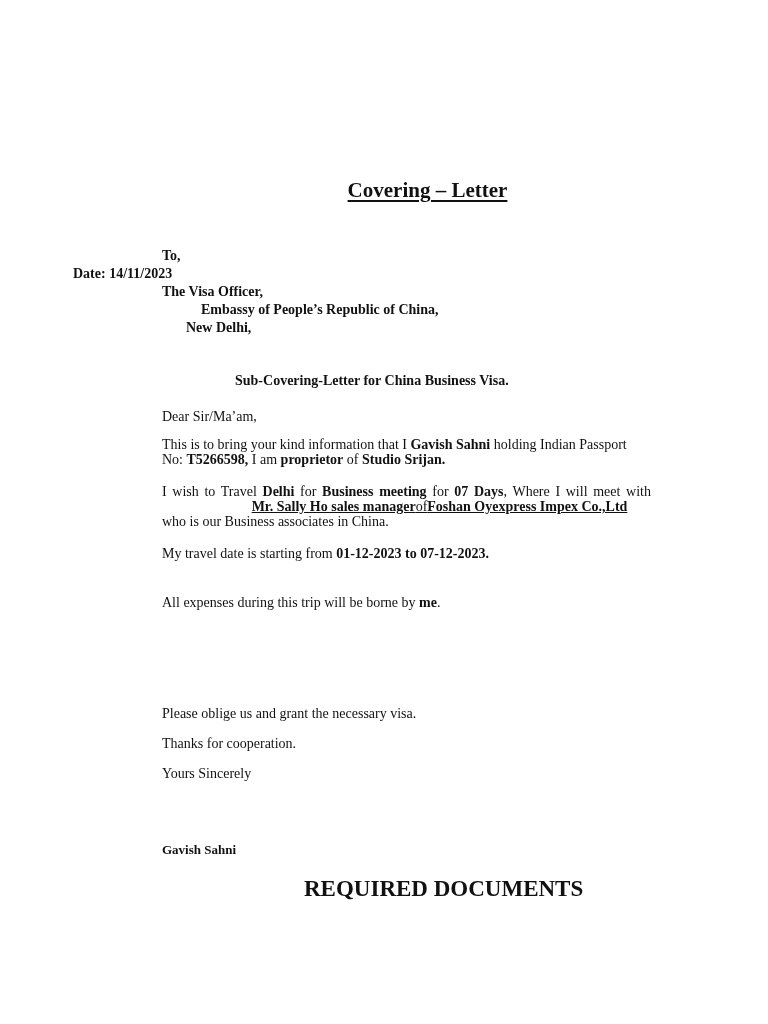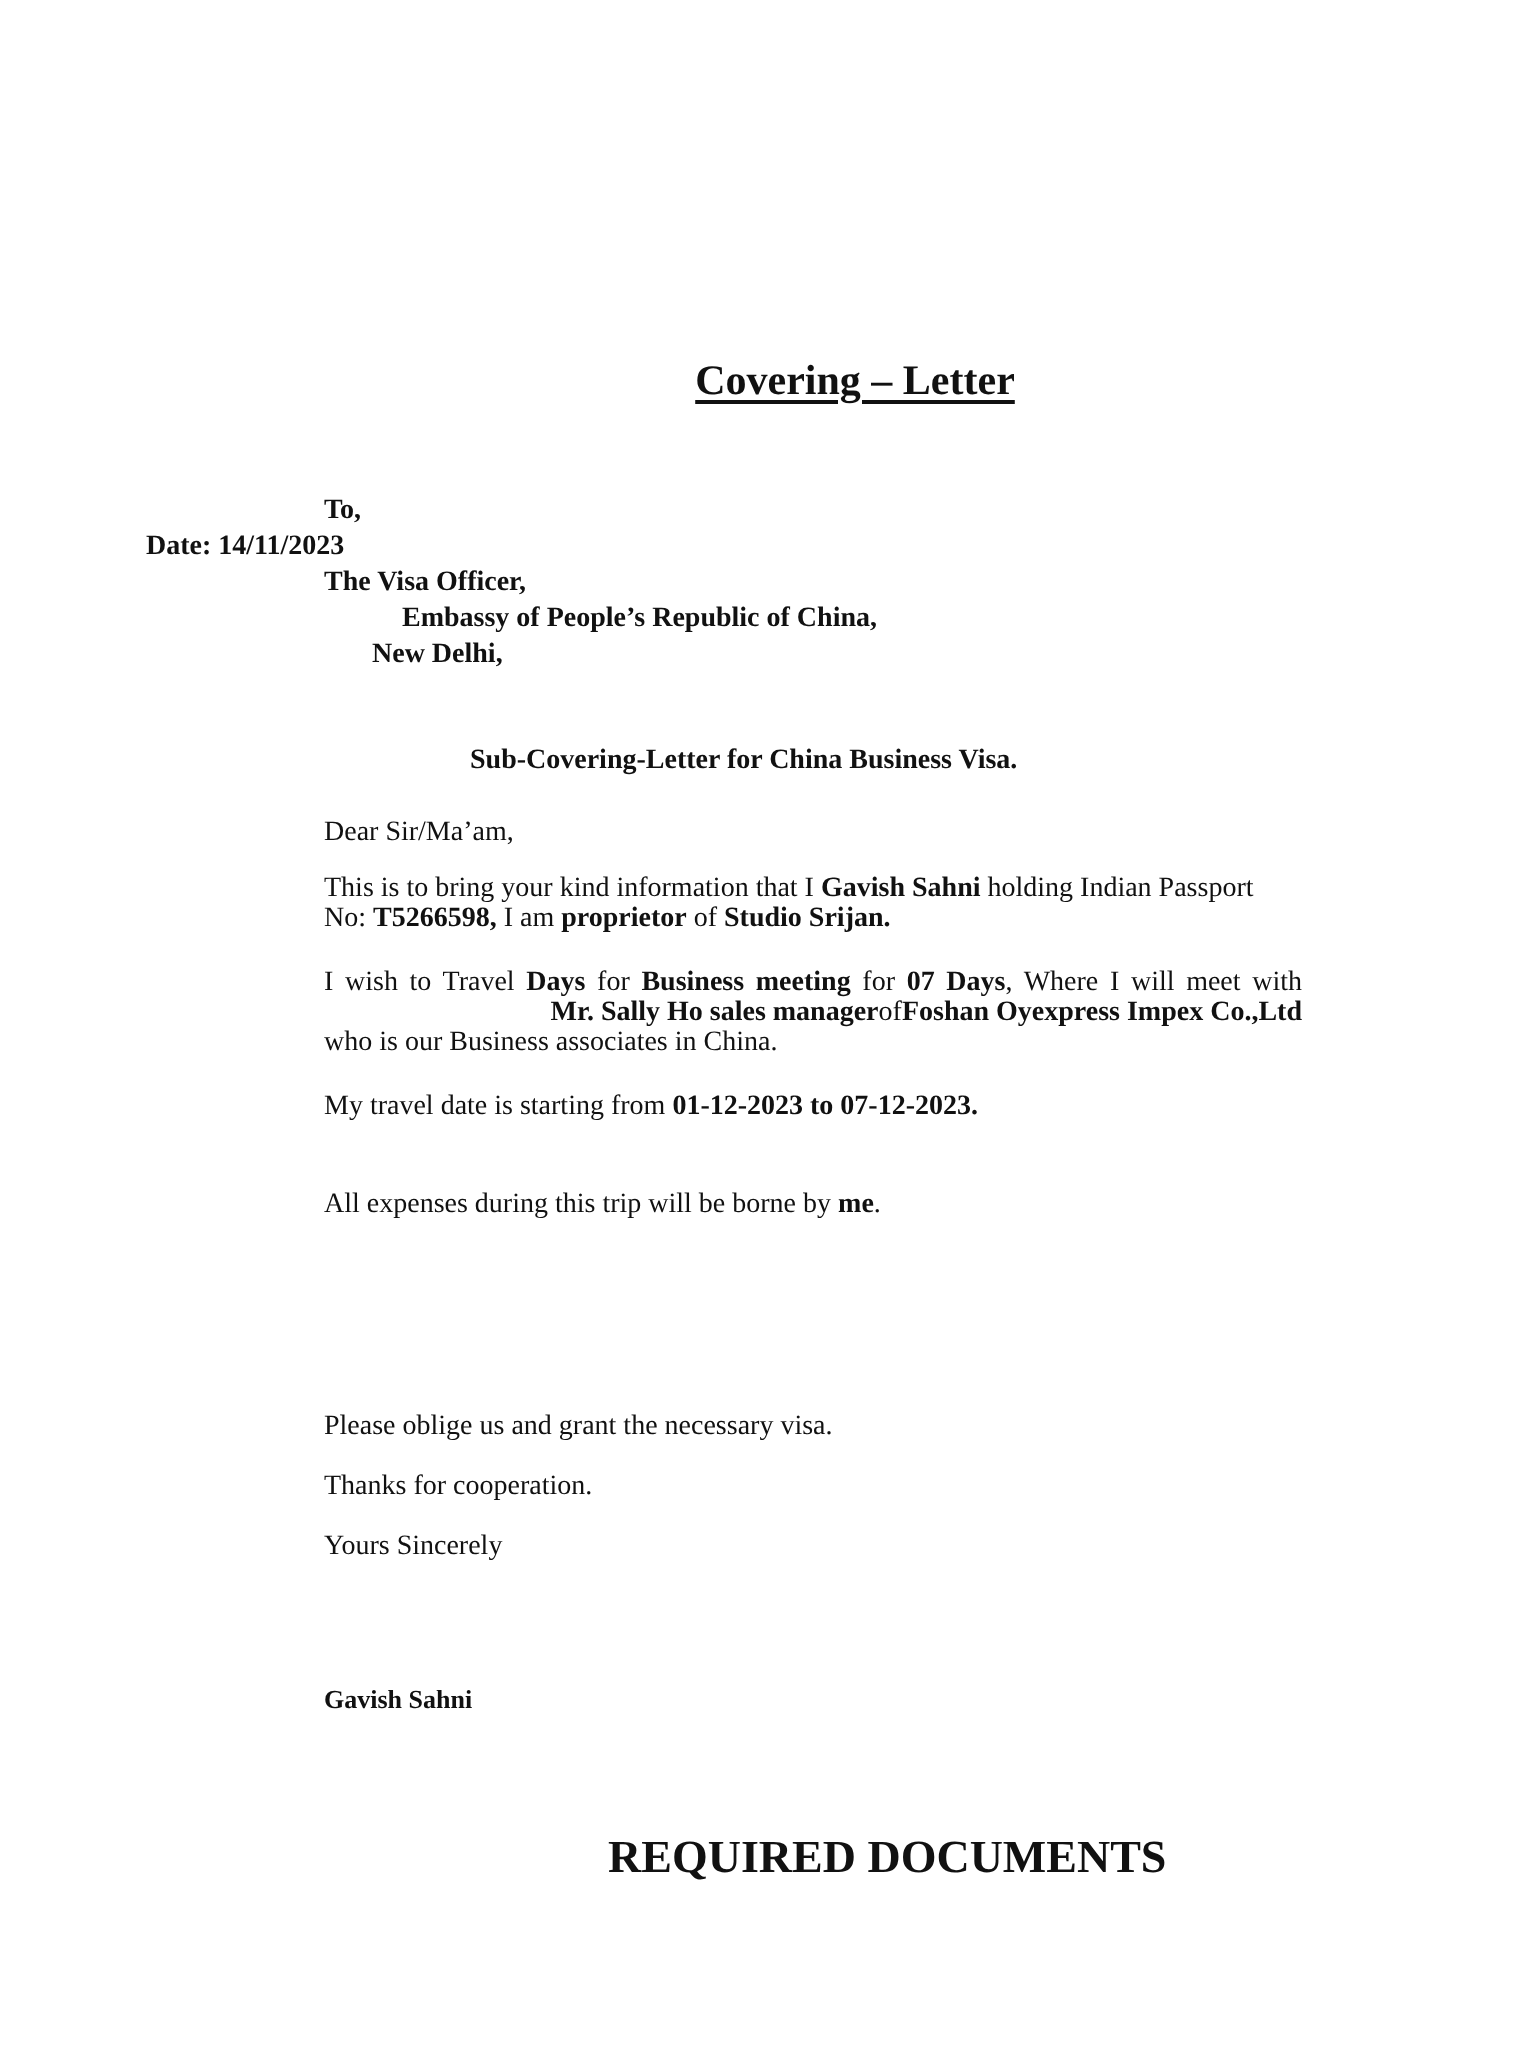--- a/index.html
+++ b/index.html
@@ -28,21 +28,21 @@
     .hdr { font-size: 14px; font-weight: bold; line-height: 18px; }
     .body-text { font-size: 14px; line-height: 15px; }
     .para {
       left: 162px;
       width: 489px;
       white-space: normal;
     }
     .justify { text-align: justify; }
     b { font-weight: bold; }
     .req {
-      left: 304px; top: 916px;
+      left: 304px; top: 876px;
       font-size: 23px;
       font-weight: bold;
     }
     .sig { left: 162px; top: 842px; font-size: 13px; font-weight: bold; }
     .subject { left: 235px; top: 373px; font-size: 14px; font-weight: bold; }
   </style>
 </head>
 <body>
 
 <div>
@@ -57,22 +57,22 @@
 
   <div class="abs subject">Sub-Covering-Letter for China Business Visa.</div>
 
   <div class="abs body-text" style="left:162px; top:409px;">Dear Sir/Ma’am,</div>
 
   <div class="abs body-text para" style="top:437px;">
     <span>This is to bring your kind information that I </span><b>Gavish Sahni</b><span> holding Indian Passport No: </span><b>T5266598,</b><span> I am </span><b>proprietor</b><span> of </span><b>Studio Srijan.</b>
   </div>
 
   <div class="abs body-text para justify" style="top:484px;">
-    <div style="text-align:justify; text-align-last:justify;"><span>I wish to Travel </span><b>Days</b><span> for </span><b>Business meeting</b><span> for </span><b>07 Days</b><span>, Where I will meet with</span></div>
-    <div style="display:flex; justify-content:flex-end;">
+    <div style="text-align:justify; text-align-last:justify;"><span>I wish to Travel </span><b>Delhi</b><span> for </span><b>Business meeting</b><span> for </span><b>07 Days</b><span>, Where I will meet with</span></div>
+    <div style="display:flex; justify-content:center;text-decoration:underline;">
         <span style="padding-left:66px;"><b>Mr. Sally Ho sales manager</b></span>
         <span> of </span>
         <b>Foshan Oyexpress Impex Co.,Ltd</b>
       </div>
     <div>who is our Business associates in China.</div>
   </div>
 
   <div class="abs body-text para" style="top:546px;">
     <div><span>My travel date is starting from </span><b>01-12-2023 to 07-12-2023.</b></div>
   </div>

